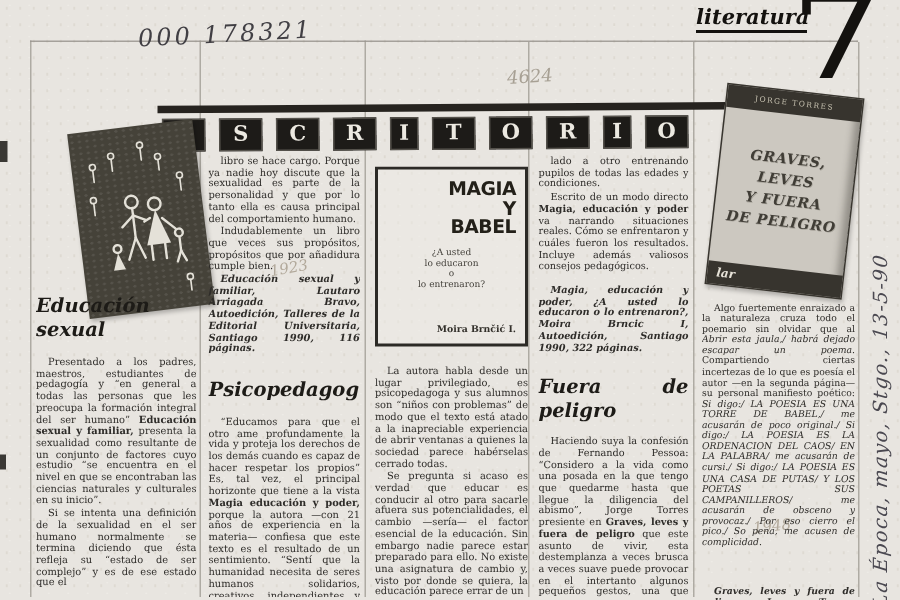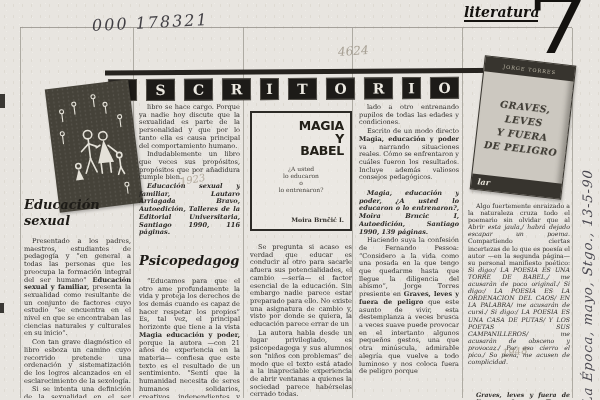--- a/index.html
+++ b/index.html
@@ -160,21 +160,20 @@
       <div>LEVES</div>
       <div>Y FUERA</div>
       <div>DE PELIGRO</div>
     </div>
     <div class="cr-foot">lar</div>
   </div>
 
   <div class="col" id="col1">
     <div class="headline">Educación sexual</div>
     <p><span>Presentado a los padres, maestros, estudiantes de pedagogía y “en general a todas las personas que les preocupa la formación integral del ser humano” </span><span class="b">Educación sexual y familiar,</span><span> presenta la sexualidad como resultante de un conjunto de factores cuyo estudio “se encuentra en el nivel en que se encontraban las ciencias naturales y culturales en su inicio”.</span></p>
-    <p>Con tan grave diagnóstico el libro esboza un camino cuyo recorrido pretende una ordenación y sistematización de los logros alcanzados en el esclarecimiento de la sexología.</p>
     <p>Si se intenta una definición de la sexualidad en el ser humano normalmente se termina diciendo que ésta refleja su “estado de ser complejo” y es de ese estado que el</p>
   </div>
 
   <div class="col" id="col2">
     <p>libro se hace cargo. Porque ya nadie hoy discute que la sexualidad es parte de la personalidad y que por lo tanto ella es causa principal del comportamiento humano.</p>
     <p>Indudablemente un libro que veces sus propósitos, propósitos que por añadidura cumple bien.</p>
     <p class="ref">Educación sexual y familiar, Lautaro Arriagada Bravo, Autoedición, Talleres de la Editorial Universitaria, Santiago 1990, 116 páginas.</p>
     <div class="headline">Psicopedagogía</div>
     <p><span>“Educamos para que el otro ame profundamente la vida y proteja los derechos de los demás cuando es capaz de hacer respetar los propios” Es, tal vez, el principal horizonte que tiene a la vista </span><span class="b">Magia educación y poder,</span><span> porque la autora —con 21 años de experiencia en la materia— confiesa que este texto es el resultado de un sentimiento. “Sentí que la humanidad necesita de seres humanos solidarios, creativos, independientes y comprometidos en un proceso global de amor y comprensión”.</span></p>
   </div>
@@ -187,28 +186,29 @@
         <div>BABEL</div>
       </div>
       <div class="ad-sub">
         <div>¿A usted</div>
         <div>lo educaron</div>
         <div>o</div>
         <div>lo entrenaron?</div>
       </div>
       <div class="ad-author">Moira Brnčić I.</div>
     </div>
+    <p>La autora habla desde un lugar privilegiado, es psicopedagoga y sus alumnos son “niños con problemas” de modo que el texto está atado a la inapreciable experiencia de abrir ventanas a quienes la sociedad parece habérselas cerrado todas.</p>
     <p>Se pregunta si acaso es verdad que educar es conducir al otro para sacarle afuera sus potencialidades, el cambio —sería— el factor esencial de la educación. Sin embargo nadie parece estar preparado para ello. No existe una asignatura de cambio y, visto por donde se quiera, la educación parece errar de un</p>
-    <p>La autora habla desde un lugar privilegiado, es psicopedagoga y sus alumnos son “niños con problemas” de modo que el texto está atado a la inapreciable experiencia de abrir ventanas a quienes la sociedad parece habérselas cerrado todas.</p>
   </div>
 
   <div class="col" id="col4">
     <p>lado a otro entrenando pupilos de todas las edades y condiciones.</p>
     <p><span>Escrito de un modo directo </span><span class="b">Magia, educación y poder</span><span> va narrando situaciones reales. Cómo se enfrentaron y cuáles fueron los resultados. Incluye además valiosos consejos pedagógicos.</span></p>
-    <p class="ref">Magia, educación y poder, ¿A usted lo educaron o lo entrenaron?, Moira Brncic I, Autoedición, Santiago 1990, 139 páginas.</p>
+    <p class="ref">Magia, educación y poder, ¿A usted lo educaron o lo entrenaron?, Moira Brncic I, Autoedición, Santiago 1990, 322 páginas.</p>
+    <div class="headline">Fuera de peligro</div>
     <p><span>Haciendo suya la confesión de Fernando Pessoa: “Considero a la vida como una posada en la que tengo que quedarme hasta que llegue la diligencia del abismo”, Jorge Torres presiente en </span><span class="b">Graves, leves y fuera de peligro</span><span> que este asunto de vivir, esta destemplanza a veces brusca a veces suave puede provocar en el intertanto algunos pequeños gestos, una que otra minúscula, admirable alegría que vuelve a todo luminoso y nos coloca fuera de peligro porque </span></p>
   </div>
 
   <div class="col" id="col5">
     <p><span>Algo fuertemente enraizado a la naturaleza cruza todo el poemario sin olvidar que al </span><span class="i">Abrir esta jaula,/ habrá dejado escapar un poema.</span><span> Compartiendo ciertas incertezas de lo que es poesía el autor —en la segunda página— su personal manifiesto poético: </span><span class="i">Si digo:/ LA POESIA ES UNA TORRE DE BABEL,/ me acusarán de poco original./ Si digo:/ LA POESIA ES LA ORDENACION DEL CAOS/ EN LA PALABRA/ me acusarán de cursi./ Si digo:/ LA POESIA ES UNA CASA DE PUTAS/ Y LOS POETAS SUS CAMPANILLEROS/ me acusarán de obsceno y provocaz./ Por eso cierro el pico./ So pena, me acusen de complicidad.</span></p>
     <p class="ref">Graves, leves y fuera de peligro, Jorge Torres, Ediciones LAR, Colección Isla Negra, Concepción 1987, 89 páginas.</p>
   </div>
 
 </div>
 

